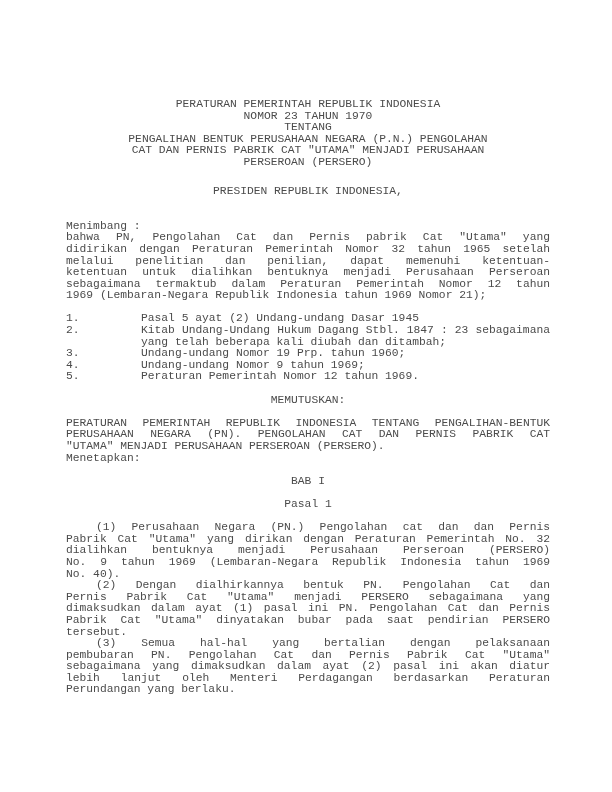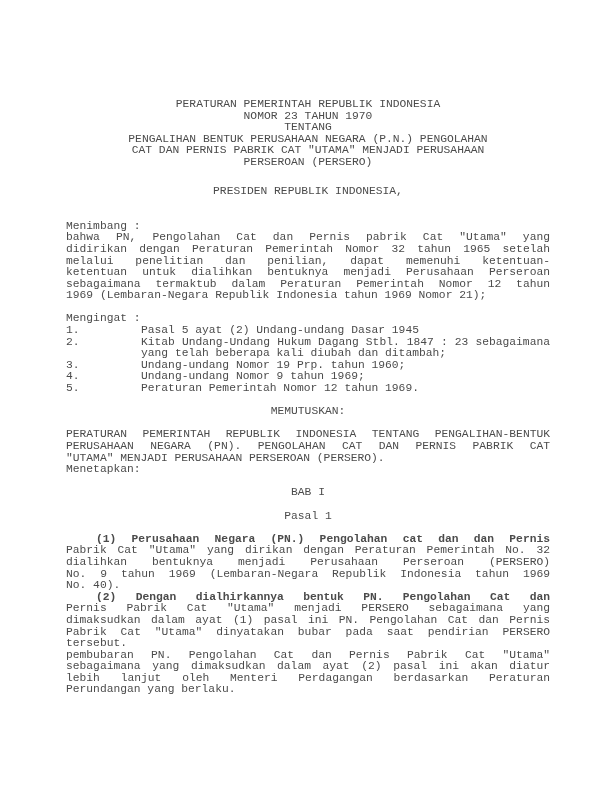--- a/index.html
+++ b/index.html
@@ -26,21 +26,21 @@
     text-align-last: justify;
   }
   .natural {
     text-align: center;
     text-align-last: left;
   }
   .centered {
     text-align: center;
     text-align-last: center;
   }
-  .indent { text-indent: 30px; font-weight: bold; }
+  .indent { text-indent: 30px; }
   .list-item { display: flex; }
   .num { flex: 0 0 37px; width: 37px; }
   .item-body { flex: 1 1 auto; padding-left: 38px; }
   .spacer { width: 100%; }
 </style>
 </head>
 <body>
 
 <div class="page" style="color: rgb(75, 75, 75); background: rgb(255, 255, 255); margin-top: 32px;">
     <div class="block center">
@@ -61,23 +61,20 @@
     </div>
     <div class="block para">
       <div class="line just">bahwa PN, Pengolahan Cat dan Pernis pabrik Cat "Utama" yang</div>
       <div class="line just">didirikan dengan Peraturan Pemerintah Nomor 32 tahun 1965 setelah</div>
       <div class="line just">melalui penelitian dan penilian, dapat memenuhi ketentuan-</div>
       <div class="line just">ketentuan untuk dialihkan bentuknya menjadi Perusahaan Perseroan</div>
       <div class="line just">sebagaimana termaktub dalam Peraturan Pemerintah Nomor 12 tahun</div>
       <div class="line natural">1969 (Lembaran-Negara Republik Indonesia tahun 1969 Nomor 21);</div>
     </div>
     <div class="spacer" style="height: 11.6px;"></div>
-    <div class="block label">
-      <div class="line natural">Mengingat :</div>
-    </div>
     <div class="block list">
       <div class="list-item">
         <span class="num natural">1.</span>
         <div class="item-body">
           <div class="line natural">Pasal 5 ayat (2) Undang-undang Dasar 1945</div>
         </div>
       </div>
       <div class="list-item">
         <span class="num natural">2.</span>
         <div class="item-body">
@@ -134,18 +131,19 @@
       <div class="line natural">No. 40).</div>
     </div>
     <div class="block para">
       <div class="line just indent">(2) Dengan dialhirkannya bentuk PN. Pengolahan Cat dan</div>
       <div class="line just">Pernis Pabrik Cat "Utama" menjadi PERSERO sebagaimana yang</div>
       <div class="line just">dimaksudkan dalam ayat (1) pasal ini PN. Pengolahan Cat dan Pernis</div>
       <div class="line just">Pabrik Cat "Utama" dinyatakan bubar pada saat pendirian PERSERO</div>
       <div class="line natural">tersebut.</div>
     </div>
     <div class="block para">
+      <div class="line just indent">(3) Semua hal-hal yang bertalian dengan pelaksanaan</div>
       <div class="line just">pembubaran PN. Pengolahan Cat dan Pernis Pabrik Cat "Utama"</div>
       <div class="line just">sebagaimana yang dimaksudkan dalam ayat (2) pasal ini akan diatur</div>
       <div class="line just">lebih lanjut oleh Menteri Perdagangan berdasarkan Peraturan</div>
       <div class="line natural">Perundangan yang berlaku.</div>
     </div>
   </div>
 
 </body></html>

